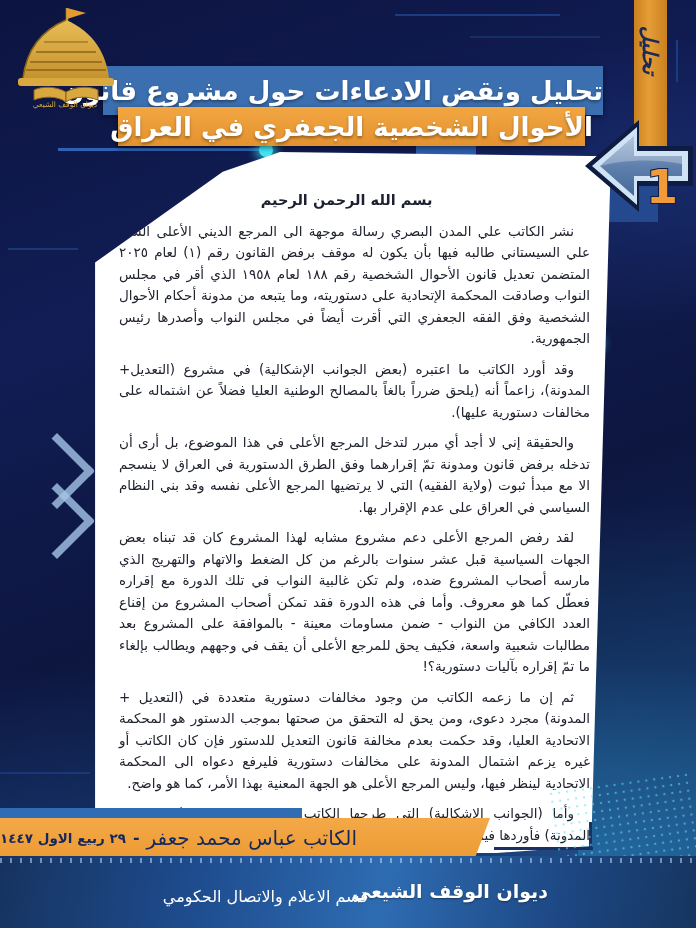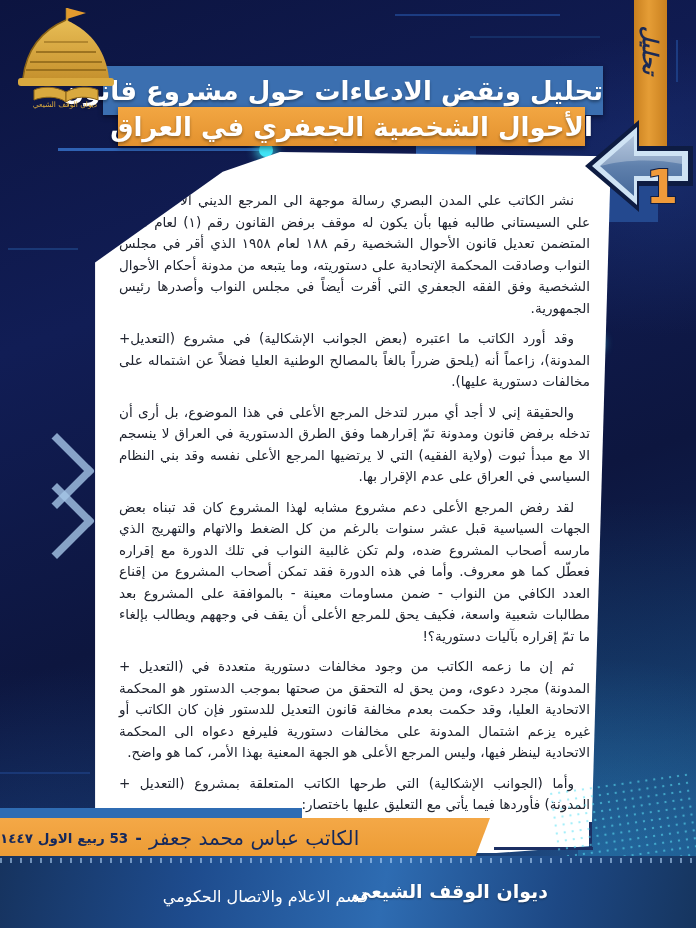--- a/index.html
+++ b/index.html
@@ -94,20 +94,21 @@
   <div class="cline" style="left:58px;top:148px;width:208px;height:2.5px;background:#2f62b3;"></div>
   <div class="glow" style="left:259px;top:143px;width:14px;height:14px;"></div>
   <div class="cline" style="left:594px;top:296px;width:2px;height:92px;background:#27549f;"></div>
   <div class="glow" style="left:588px;top:337px;width:12px;height:12px;"></div>
   <div class="chev" style="left:30px;top:444px;"></div>
   <div class="chev" style="left:30px;top:494px;"></div>
   <div class="abs" style="left:578px;top:500px;width:118px;height:360px;background:linear-gradient(180deg,transparent,rgba(45,165,215,.3));"></div>
 
   <div class="paper">
     <div class="paper-text">
+      <p class="bismillah">بسم الله الرحمن الرحيم</p>
       <p>نشر الكاتب علي المدن البصري رسالة موجهة الى المرجع الديني الأعلى السيد علي السيستاني طالبه فيها بأن يكون له موقف برفض القانون رقم (١) لعام ٢٠٢٥ المتضمن تعديل قانون الأحوال الشخصية رقم ١٨٨ لعام ١٩٥٨ الذي أقر في مجلس النواب وصادقت المحكمة الإتحادية على دستوريته، وما يتبعه من مدونة أحكام الأحوال الشخصية وفق الفقه الجعفري التي أقرت أيضاً في مجلس النواب وأصدرها رئيس الجمهورية.</p>
       <p>وقد أورد الكاتب ما اعتبره (بعض الجوانب الإشكالية) في مشروع (التعديل+ المدونة)، زاعماً أنه (يلحق ضرراً بالغاً بالمصالح الوطنية العليا فضلاً عن اشتماله على مخالفات دستورية عليها).</p>
       <p>والحقيقة إني لا أجد أي مبرر لتدخل المرجع الأعلى في هذا الموضوع، بل أرى أن تدخله برفض قانون ومدونة تمّ إقرارهما وفق الطرق الدستورية في العراق لا ينسجم الا مع مبدأ ثبوت (ولاية الفقيه) التي لا يرتضيها المرجع الأعلى نفسه وقد بني النظام السياسي في العراق على عدم الإقرار بها.</p>
       <p>لقد رفض المرجع الأعلى دعم مشروع مشابه لهذا المشروع كان قد تبناه بعض الجهات السياسية قبل عشر سنوات بالرغم من كل الضغط والاتهام والتهريج الذي مارسه أصحاب المشروع ضده، ولم تكن غالبية النواب في تلك الدورة مع إقراره فعطّل كما هو معروف. وأما في هذه الدورة فقد تمكن أصحاب المشروع من إقناع العدد الكافي من النواب - ضمن مساومات معينة - بالموافقة على المشروع بعد مطالبات شعبية واسعة، فكيف يحق للمرجع الأعلى أن يقف في وجههم ويطالب بإلغاء ما تمّ إقراره بآليات دستورية؟!</p>
       <p>ثم إن ما زعمه الكاتب من وجود مخالفات دستورية متعددة في (التعديل + المدونة) مجرد دعوى، ومن يحق له التحقق من صحتها بموجب الدستور هو المحكمة الاتحادية العليا، وقد حكمت بعدم مخالفة قانون التعديل للدستور فإن كان الكاتب أو غيره يزعم اشتمال المدونة على مخالفات دستورية فليرفع دعواه الى المحكمة الاتحادية لينظر فيها، وليس المرجع الأعلى هو الجهة المعنية بهذا الأمر، كما هو واضح.</p>
       <p>وأما (الجوانب الإشكالية) التي طرحها الكاتب المتعلقة بمشروع (التعديل + المدونة) فأوردها فيما يأتي مع التعليق عليها باختصار:</p>
     </div>
   </div>
   <div class="corner-line-h"></div>
   <div class="corner-line-v"></div>
@@ -164,21 +165,21 @@
       <polygon points="18,58 52,28 52,48 100,48 100,68 52,68 52,88" fill="url(#agrad)"></polygon>
       <path d="M18 58 L52 28 L52 48 L100 48 L100 56 C 70 50, 40 52, 18 58 Z" fill="rgba(255,255,255,.28)"></path>
       <text x="80" y="95" text-anchor="middle" font-family="DejaVu Sans, sans-serif" font-size="46" font-weight="bold" fill="#f09a3a" stroke="#0e1c42" stroke-width="2" paint-order="stroke">1</text>
     </svg>
   </div>
 
   <div class="blue-bar"></div>
   <div class="author-band">
     <span class="author-name">الكاتب عباس محمد جعفر</span>
     <span class="author-sep">-</span>
-    <span class="author-date">53 ربيع الاول ١٤٤٧</span>
+    <span class="author-date">٢٩ ربيع الاول ١٤٤٧</span>
   </div>
 
   <div class="bottom-band"></div>
   <div class="dashrow" style="left:0;top:858px;width:696px;height:5px;"></div>
   <div class="footer-org">ديوان الوقف الشيعي</div>
   <div class="footer-dept">قسم الاعلام والاتصال الحكومي</div>
 
 </div>
 
 </body></html>

